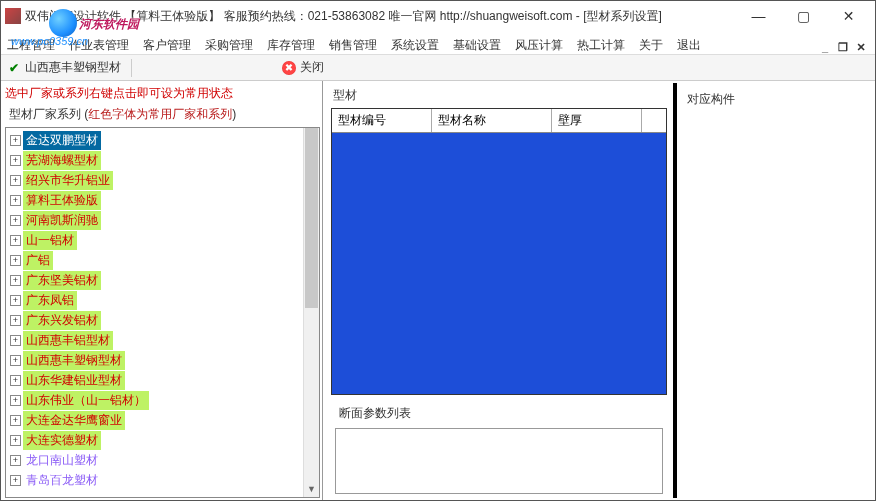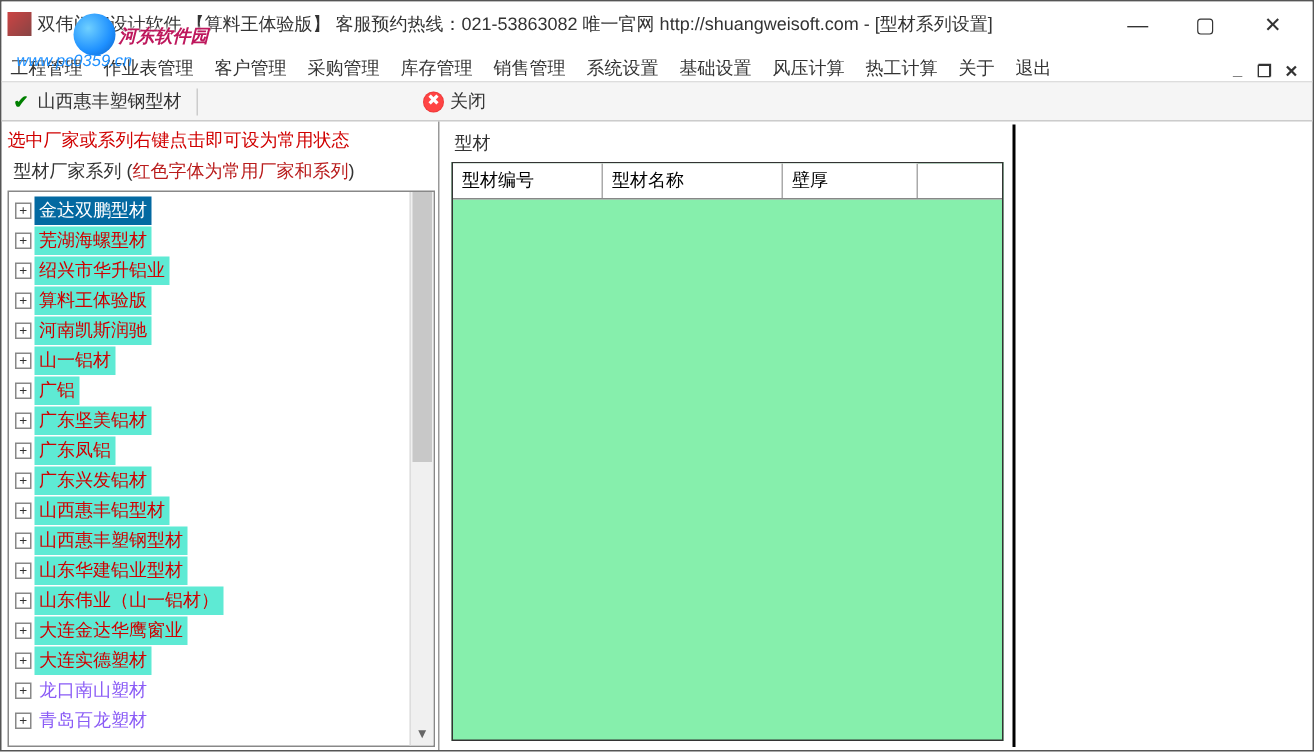--- a/index.html
+++ b/index.html
@@ -24,44 +24,44 @@
 
 .toolbar { height: 26px; background: #f5f5f5; display: flex; align-items: center; padding: 0 6px; gap: 8px; border-bottom: 1px solid #ccc; }
 .toolbar .tbtn { display: flex; align-items: center; gap: 4px; color: #333; }
 .toolbar .ticon { width: 14px; height: 14px; display: inline-flex; align-items: center; justify-content: center; font-size: 12px; }
 .toolbar .ticon.check { color: #008000; font-weight: bold; }
 .toolbar .ticon.close { background: radial-gradient(circle,#f44 60%,#a00 100%); border-radius: 50%; color:#fff; font-size: 10px; line-height:14px; }
 .toolbar .sep { width: 1px; height: 18px; background: #ccc; margin: 0 2px; }
 
 .content { display: flex; height: calc(100% - 80px); }
 
-.leftpanel { width: 292px; border-right: 1px solid #999; display: flex; flex-direction: column; padding: 2px 2px 2px 4px; }
+.leftpanel { width: 322px; border-right: 1px solid #999; display: flex; flex-direction: column; padding: 2px 2px 2px 4px; }
 .leftpanel .hint { color: #d00000; font-weight: normal; padding: 2px 0; }
 .leftpanel .subhint { color: #333; padding: 2px 0 4px 4px; }
 .leftpanel .subhint .red { color: #b91c1c; }
 .treewrap { flex: 1; border: 1px solid #888; display: flex; position: relative; overflow: hidden; }
 .tree { flex: 1; overflow-y: auto; padding: 2px; }
 .tree .node { display: flex; align-items: center; height: 20px; gap: 2px; }
 .tree .expand { width: 11px; height: 11px; border: 1px solid #888; display: flex; align-items: center; justify-content: center; font-size: 9px; line-height: 9px; color: #333; margin-left: 2px; background:#fff;}
 .tree .label { padding: 1px 3px; white-space: nowrap; }
 .tree .label.selected { background: #0369a1; color: #fff; }
-.tree .label.highlighted { background: #5eead4; color: #d00000; }
+.tree .label.highlighted { background: #bef264; color: #d00000; }
 .tree .label.normal { color: #8b5cf6; }
 .scrollbar { width: 16px; background: #f0f0f0; border-left: 1px solid #ddd; position: relative; }
 .scrollbar .thumb { position: absolute; top: 0; left: 1px; right: 1px; height: 180px; background: #c8c8c8; }
 .scrollbar .arrow { position:absolute; left:0; right:0; height:16px; display:flex; align-items:center; justify-content:center; font-size:9px; color:#666;}
 .scrollbar .arrow.up{top:0;} .scrollbar .arrow.down{bottom:0;}
 
 .rightpanel { flex: 1; display: flex; flex-direction: column; padding: 2px; }
 .rightsplit { display: flex; flex: 1; gap: 0; }
-.mainarea { flex: 1; display: flex; flex-direction: column; border-right: 2px solid #000000; padding: 0 4px 0 4px; }
+.mainarea { flex: 1; display: flex; flex-direction: column; border-right: 4px solid #000000; padding: 0 4px 0 4px; }
 .sidearea { width: 196px; padding: 4px 6px; }
 .grouplabel { color: #333; padding: 4px 0 4px 4px; }
 
-.tablebox { border: 1px solid #333; flex: 1; margin: 0 2px 4px 2px; background: #86efac; min-height: 280px; }
+.tablebox { border: 1px solid #333; flex: 1; margin: 0 2px 4px 2px; background: #1d4ed8; min-height: 280px; }
 .tableheader { display: flex; border-bottom: 1px solid #888; background: #fff; }
 .tableheader .th { padding: 3px 6px; border-right: 1px solid #aaa; background:#fff; }
 .tableheader .th:nth-child(1){width:100px;} .tableheader .th:nth-child(2){width:120px;} .tableheader .th:nth-child(3){width:90px;} .tableheader .th:nth-child(4){flex:1; border-right:none;}
 
 .sidebox { border: none; height: 300px; }
 
 .bottomgroup { padding: 2px 6px 4px 6px; }
 .bottombox { border: 1px solid #999; height: 66px; margin-top: 2px; }
 </style>
 </head>
@@ -207,19 +207,24 @@
     <div class="rightsplit">
       <div class="mainarea">
         <div class="grouplabel">型材</div>
         <div class="tablebox">
           <div class="tableheader">
             <div class="th">型材编号</div>
             <div class="th">型材名称</div>
             <div class="th">壁厚</div>
           </div>
         </div>
+        <div class="bottomgroup">
+          <div class="grouplabel">断面参数列表</div>
+          <div class="bottombox"></div>
+        </div>
       </div>
       <div class="sidearea">
+        <div class="grouplabel">对应构件</div>
         <div class="sidebox"></div>
       </div>
     </div>
   </div>
 </div>
 
 </body></html>

